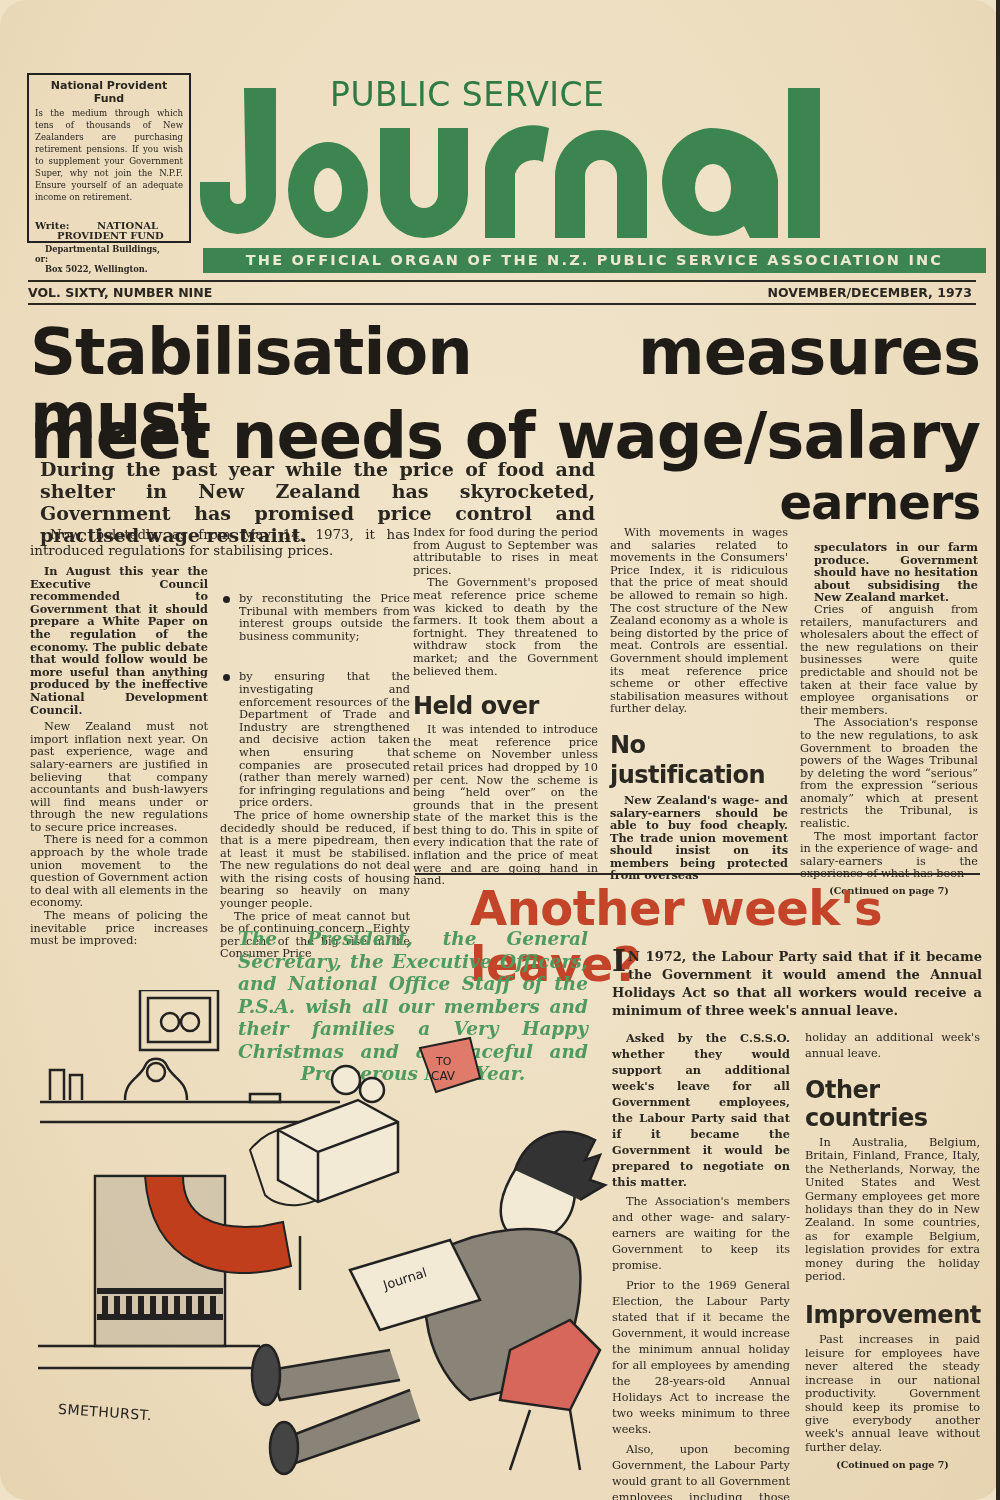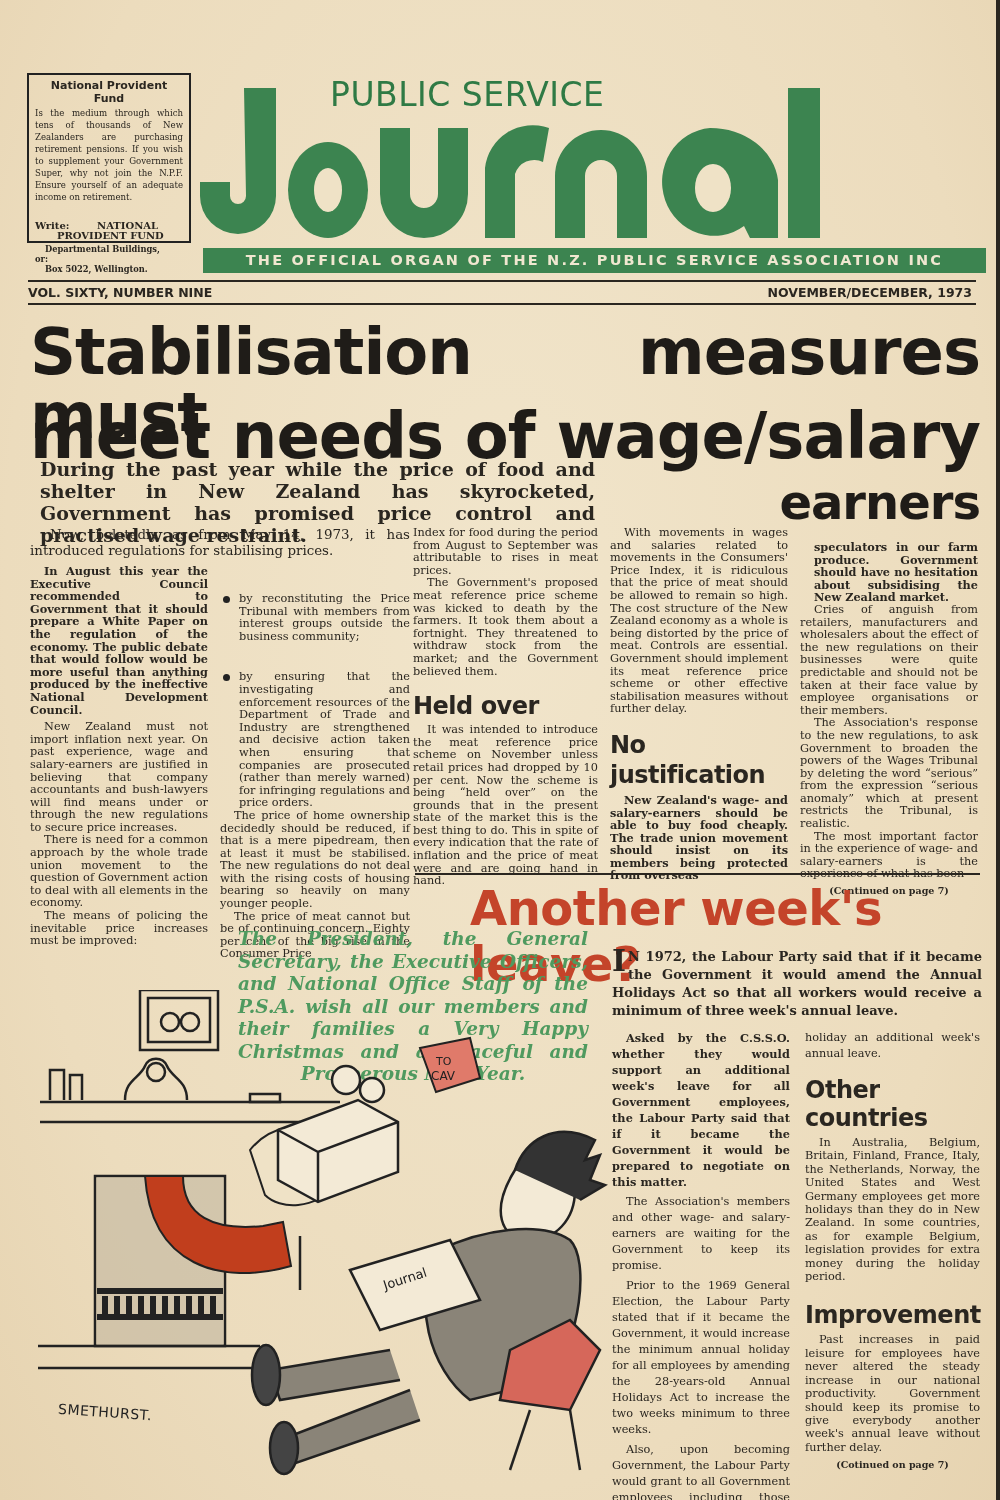--- a/index.html
+++ b/index.html
@@ -4,21 +4,21 @@
 <style>
   * { box-sizing: border-box; margin: 0; padding: 0; }
   html, body { width: 1000px; height: 1500px; overflow: hidden; }
   body {
     background: #efe2c6;
     font-family: "DejaVu Serif", serif;
     color: #2a2620;
     position: relative;
   }
   .page { position: absolute; left: 0; top: 0; width: 1000px; height: 1500px;
-    background: radial-gradient(ellipse at 50% 40%, #f1e5cb 0%, #ecdcbd 70%, #e6d3b0 100%); }
+    background: radial-gradient(ellipse at 50% 40%, #f1e5cb 0%, #ecdcbd 70%, #e6d3b0 100%); border-radius: 27px; }
   .abs { position: absolute; }
 
   
   .adbox { left: 27px; top: 73px; width: 164px; height: 170px; border: 2px solid #222; padding: 4px 6px; background: transparent; }
   .ad-title { font-family: "DejaVu Sans", sans-serif; font-weight: bold; font-size: 11px; text-align: center; line-height: 13px; }
   .ad-body { font-size: 8.6px; line-height: 12px; text-align: justify; margin-top: 2px; }
   .ad-write { font-size: 10px; line-height: 10px; font-weight: bold; margin-top: 18px; }
   .ad-write .r { display: block; padding-left: 22px; }
   .ad-addr { font-size: 8.3px; line-height: 10px; font-weight: bold; margin-top: 3px; padding-left: 10px; }
 

